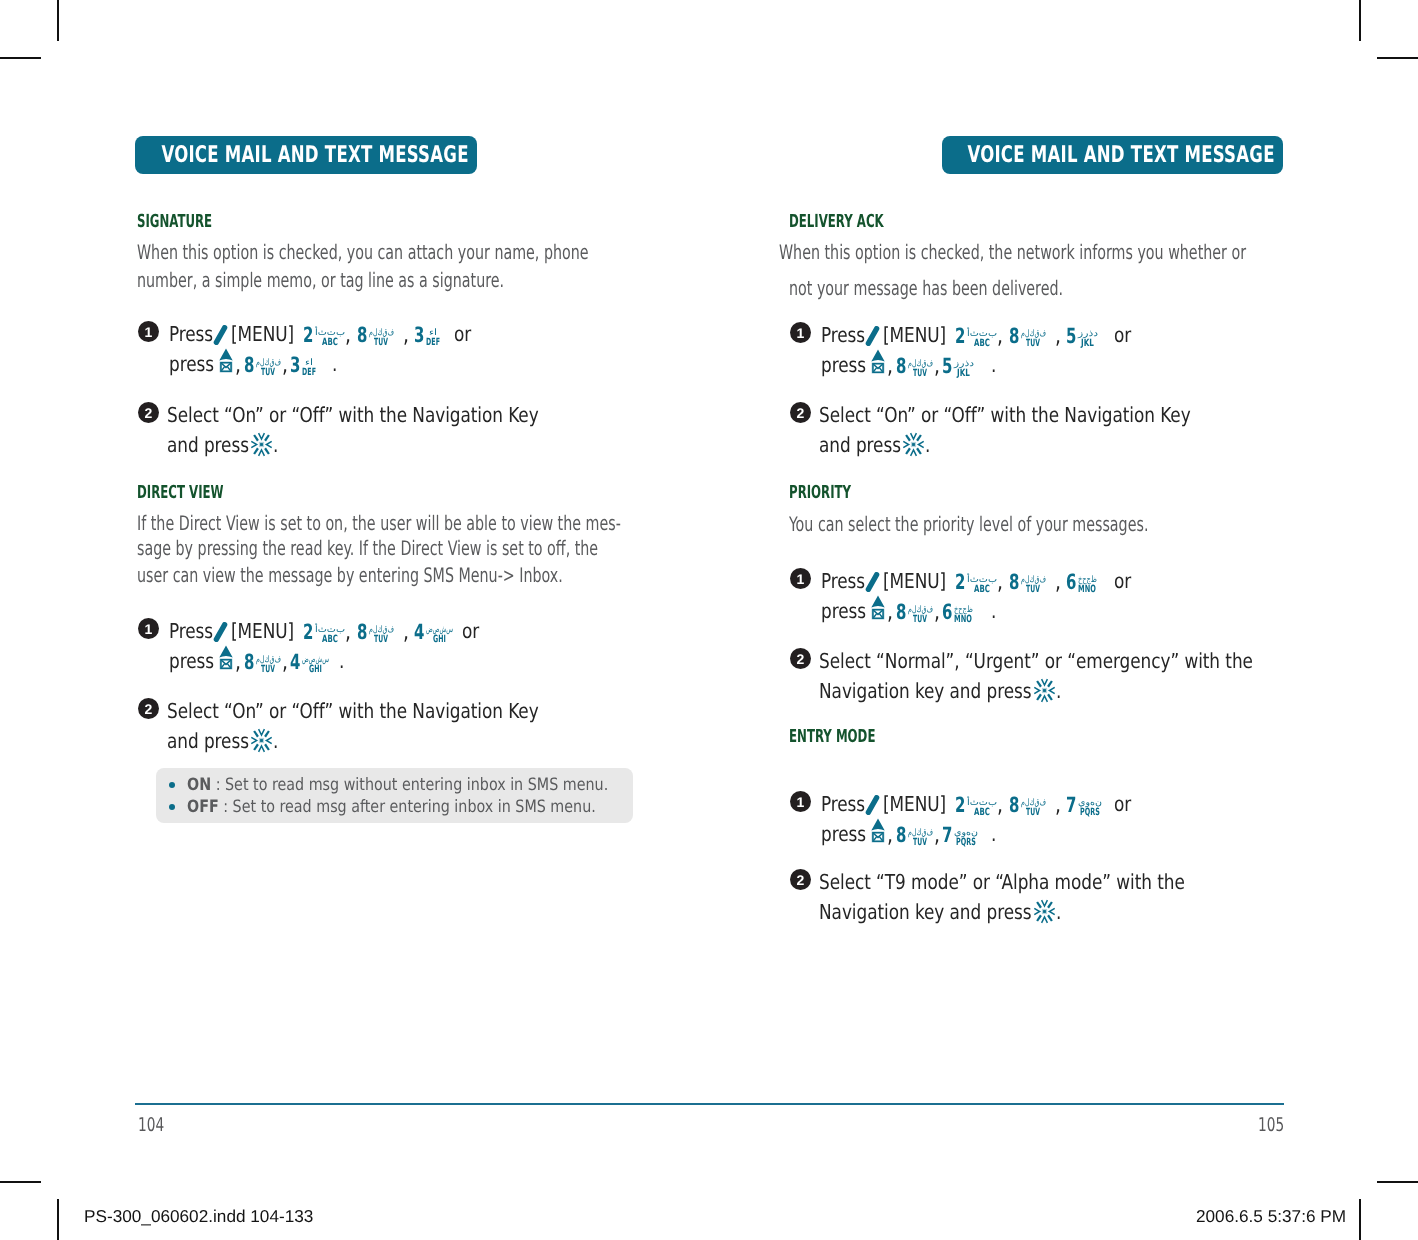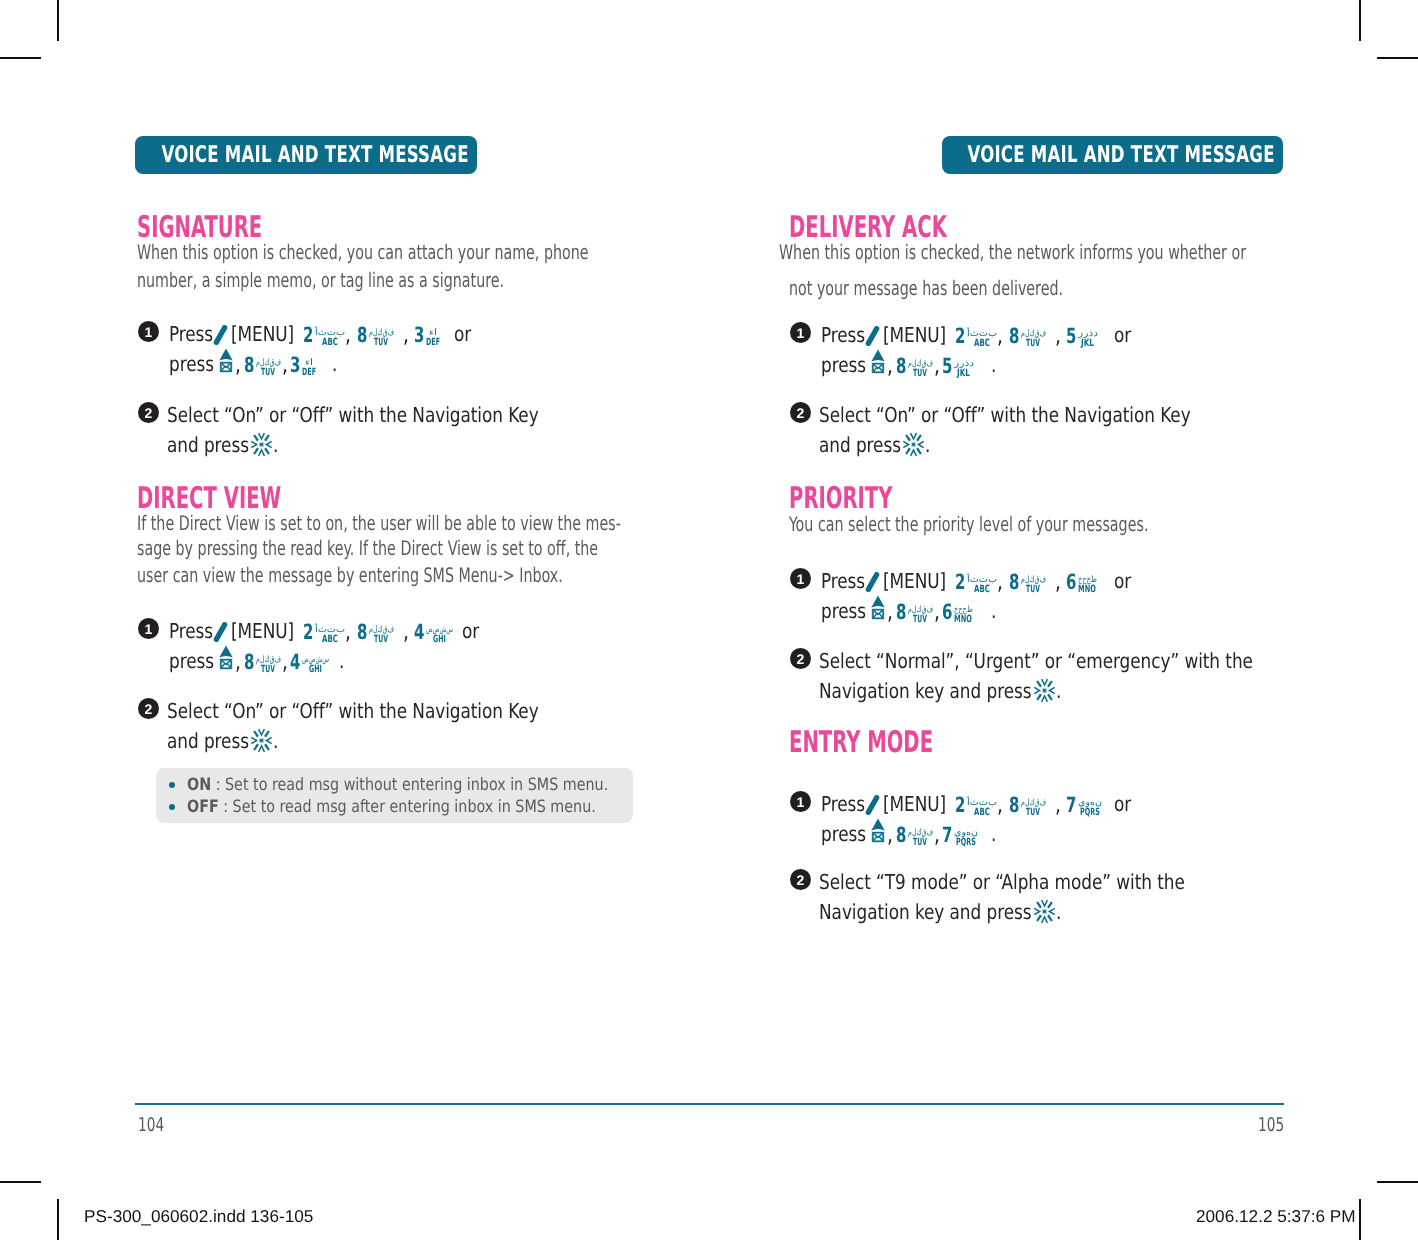--- a/index.html
+++ b/index.html
@@ -18,21 +18,21 @@
       display:flex;align-items:center;justify-content:center;
       color:#ffffff;font-size:23px;font-weight:bold;
       font-family:"DejaVu Sans Condensed",sans-serif;}
   .banner .btxt i{font-style:normal;display:inline-block;transform:scaleX(0.80);
       transform-origin:center center;letter-spacing:0.3px;white-space:nowrap;}
 
   
   .cx{display:inline-block;transform-origin:left top;white-space:pre;}
 
   
-  .h2{position:absolute;color:#ec4899;font-weight:bold;font-size:30px;line-height:1;white-space:nowrap;}
+  .h2{position:absolute;color:#14532d;font-weight:bold;font-size:18px;line-height:1;white-space:nowrap;}
   .h2 .cx{transform:scaleX(0.727);}
 
   
   .bl{position:absolute;color:#5a5b5d;font-size:20px;line-height:1;white-space:nowrap;}
   .bl .cx{transform:scaleX(0.793);}
 
   
   .stepnum{position:absolute;width:21px;height:21px;border-radius:50%;
      background:#231f20;color:#fff;font-size:14px;font-weight:bold;
      font-family:"Liberation Sans",sans-serif;
@@ -341,16 +341,16 @@
           <rect x="8.9" y="9.9" width="5.2" height="5.2" fill="#0b6d8a" opacity="0.30"></rect>
           <rect x="10.1" y="11.1" width="2.8" height="2.8" fill="#0b6d8a"></rect>
         </svg></div>
       <div class="sl" style="left:1056px;top:902px;"><span class="cx">.</span></div>
     </div>
 
   <div class="rule" style="left:135px;top:1103px;width:1149px;"></div>
   <div class="pg" style="left:138px;top:1116px;"><span class="cx">104</span></div>
   <div class="pg" style="left:1258px;top:1116px;"><span class="cx">105</span></div>
 
-  <div class="foot" style="left:84px;top:1208px;"><span>PS-300_060602.indd   136-105</span></div>
-  <div class="foot" style="left:1196px;top:1208px;"><span>2006.12.2   5:37:6 PM</span></div>
+  <div class="foot" style="left:84px;top:1208px;"><span>PS-300_060602.indd   104-133</span></div>
+  <div class="foot" style="left:1196px;top:1208px;"><span>2006.6.5   5:37:6 PM</span></div>
 
 </div>
 
 </body></html>

